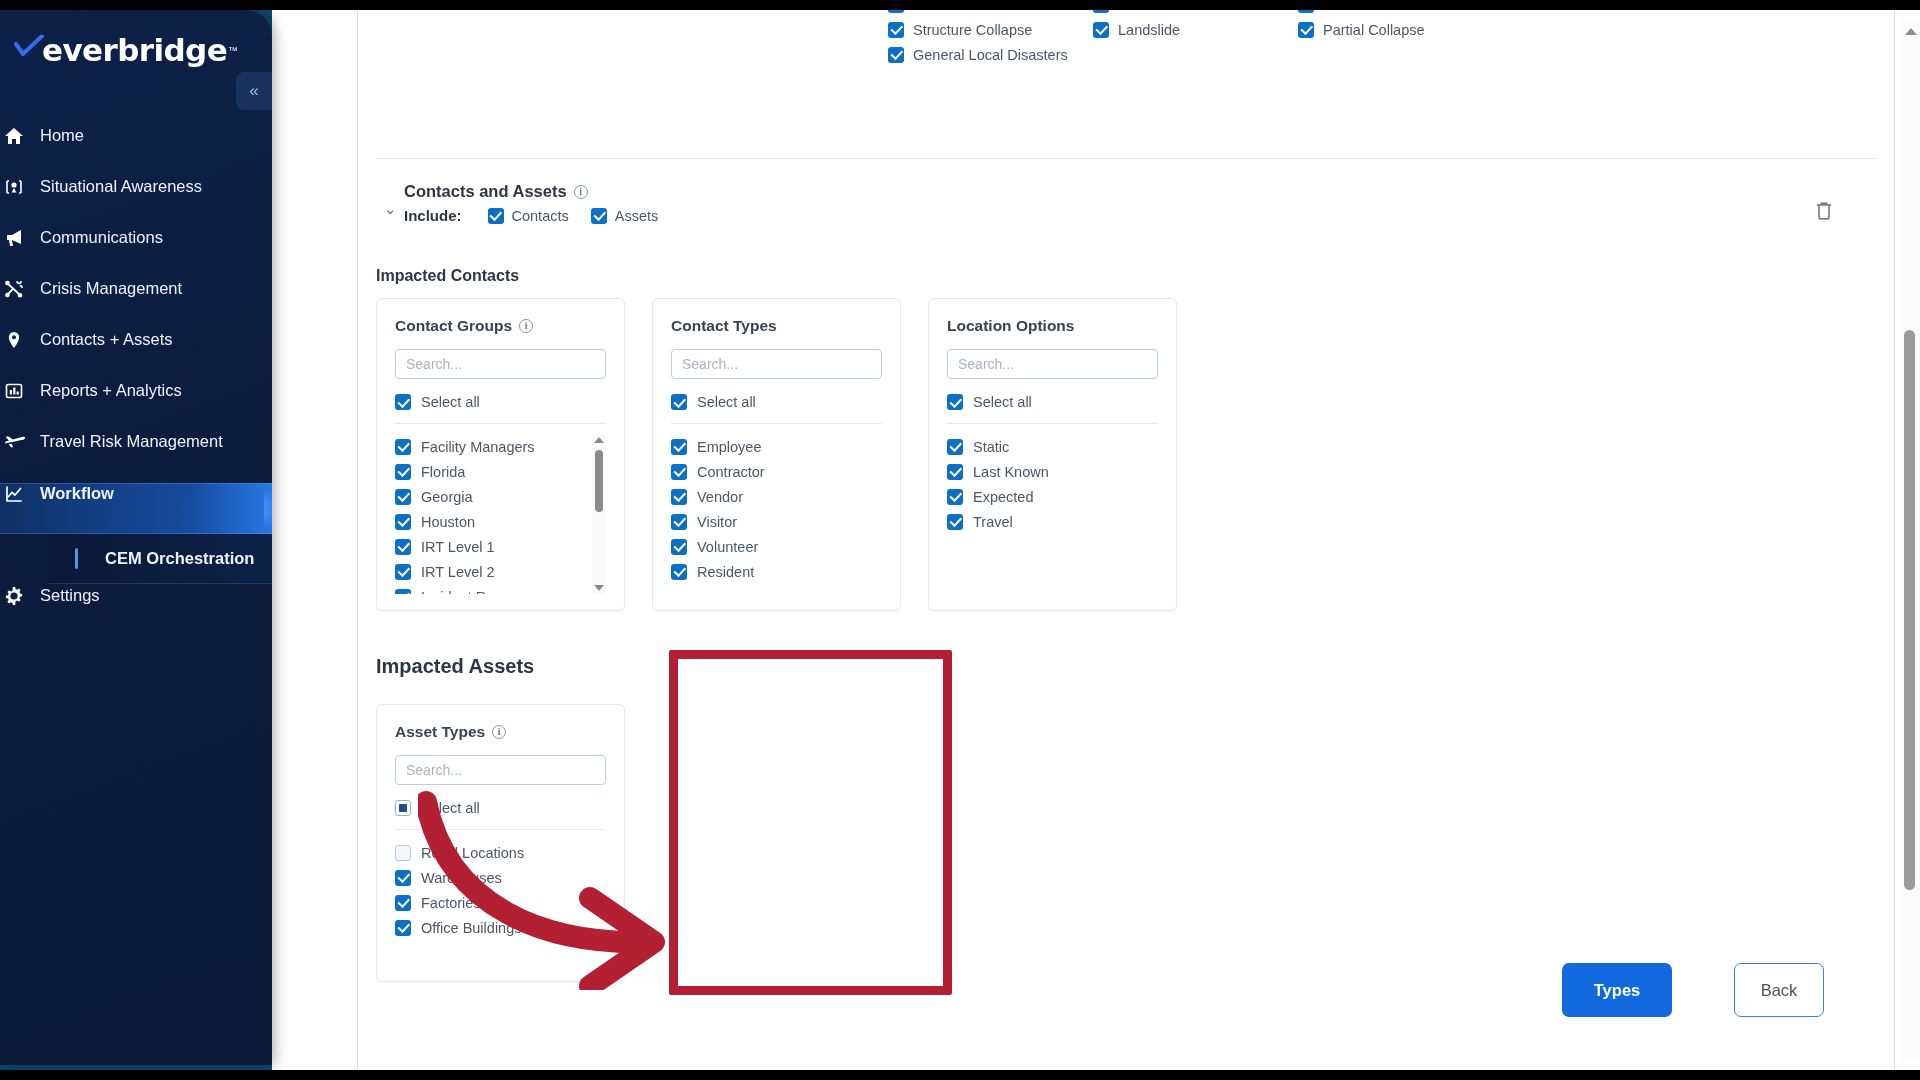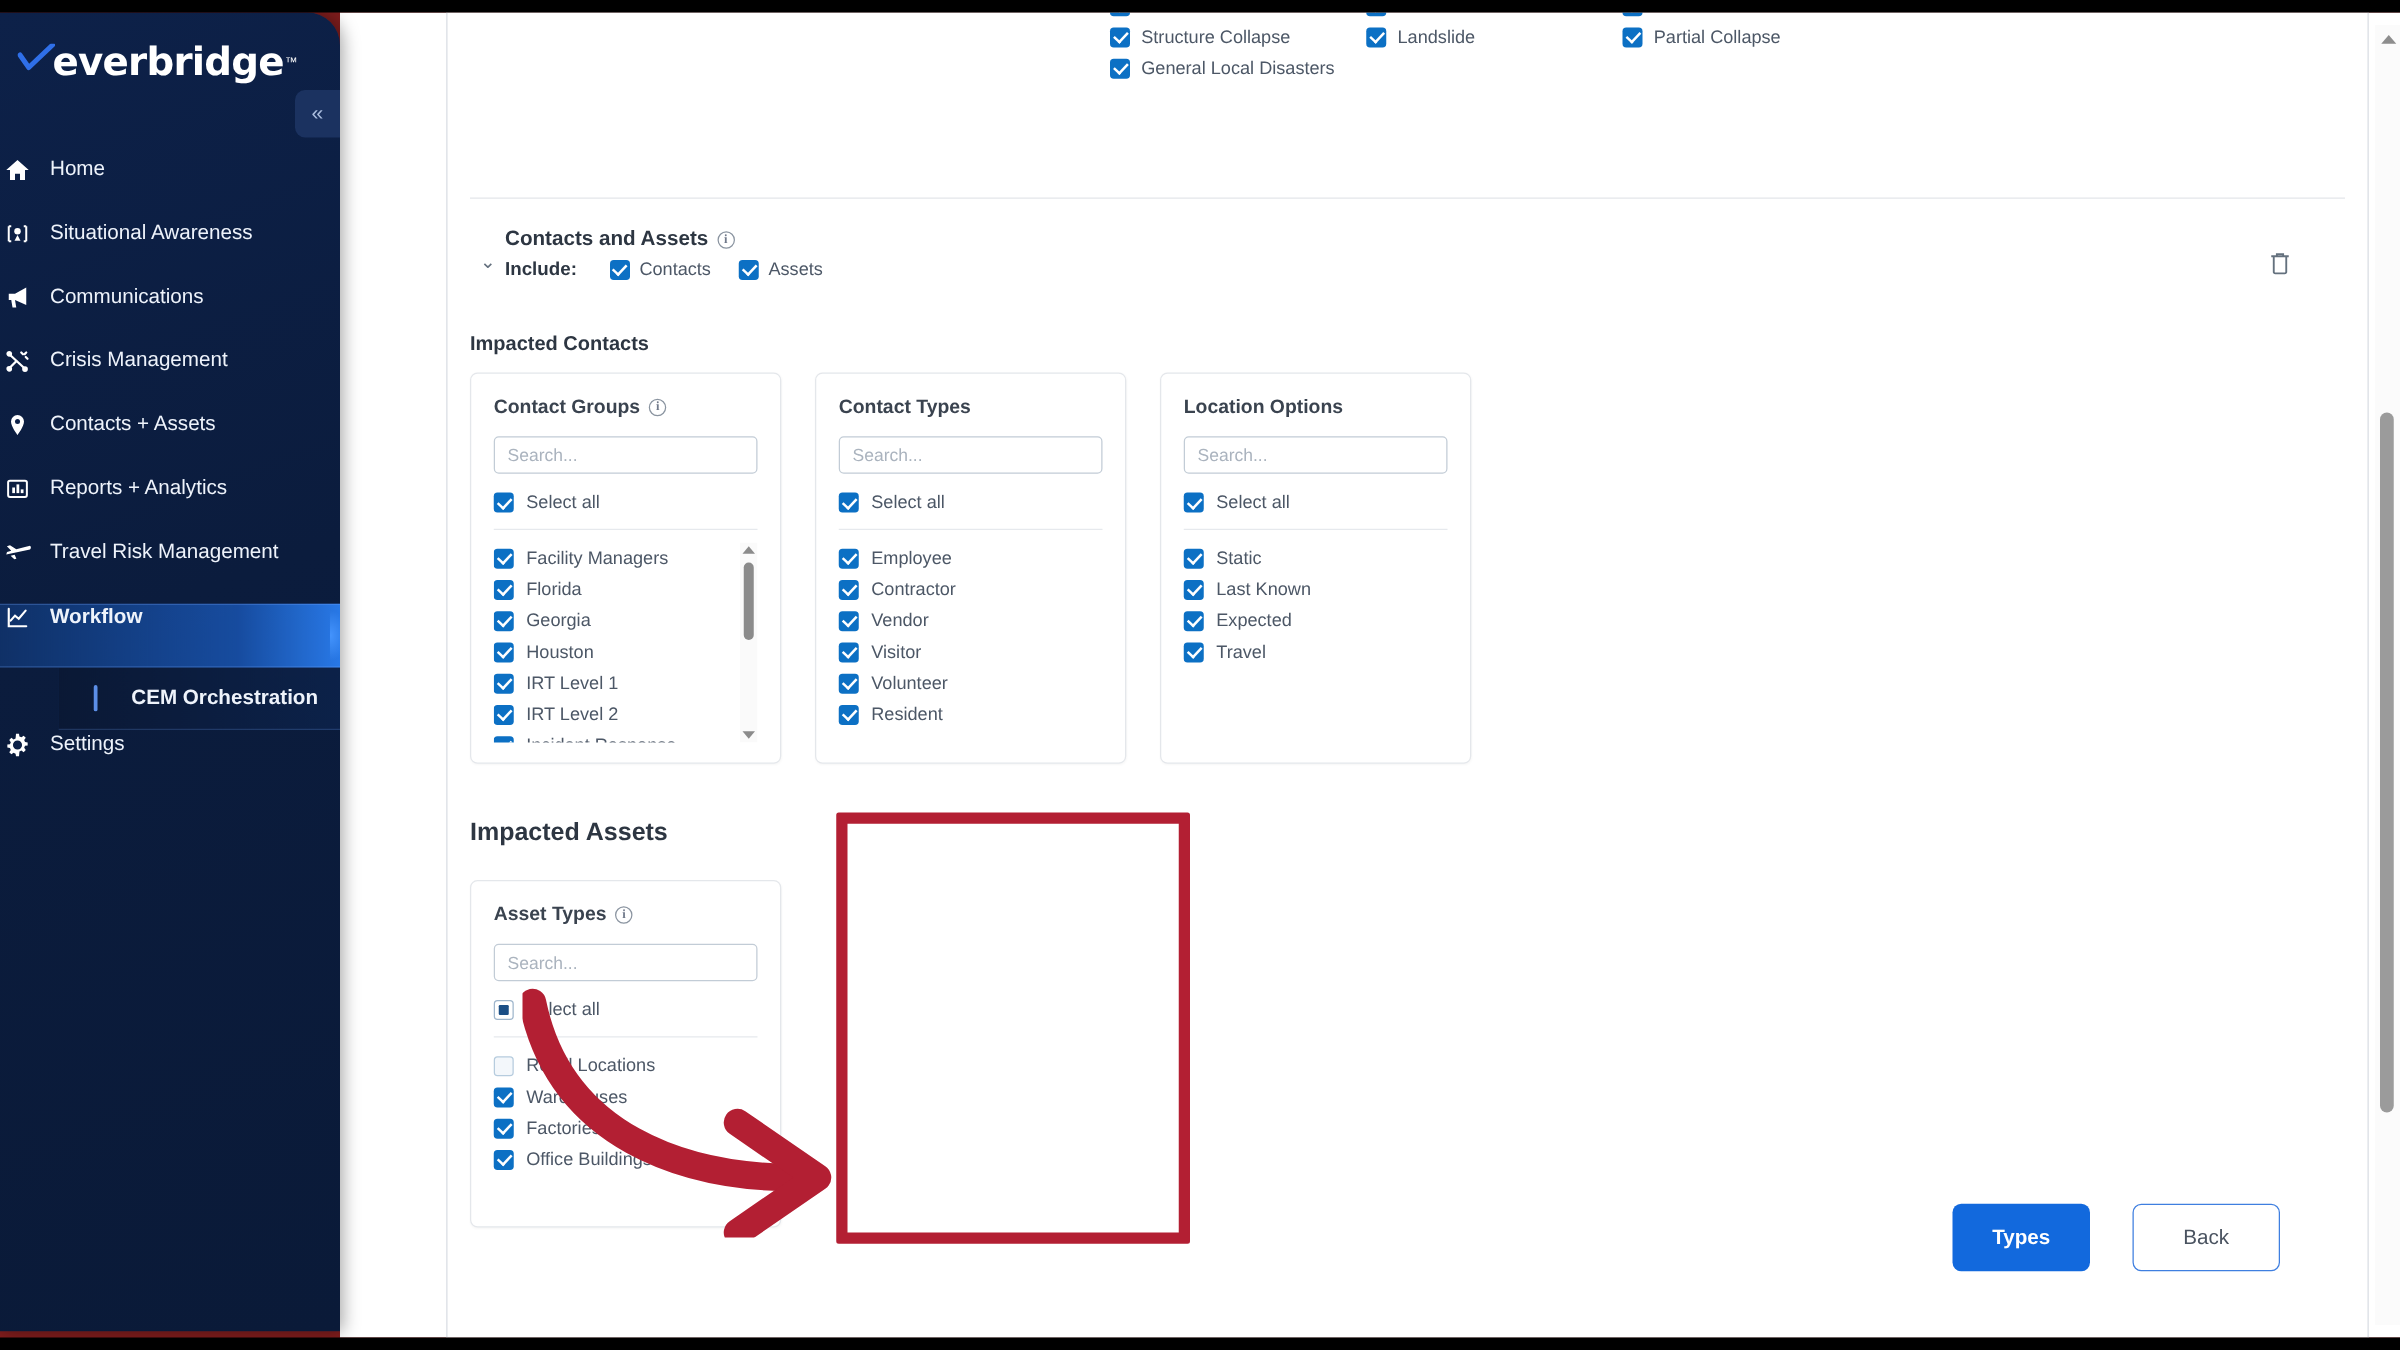--- a/index.html
+++ b/index.html
@@ -2,21 +2,21 @@
 <html><head>
 <meta charset="utf-8">
 <style>
   * { box-sizing: border-box; margin: 0; padding: 0; }
   html, body {
     width: 1920px; height: 1080px;
     overflow: hidden;
     background: #ffffff;
     font-family: "Liberation Sans", sans-serif;
   }
-  #root { position: relative; width: 1920px; height: 1080px; background:#7f1d1d; }
+  #root { position: relative; width: 1920px; height: 1080px; background:#0c4a6e; }
 
   
   #sidebar {
     position: absolute; left: 0; top: 10px;
     width: 272px; height: 1055px;
     background: linear-gradient(160deg, #0d2149 0%, #0b1c3d 45%, #0a1a38 100%);
     border-top-right-radius: 26px;
     box-shadow: 2px 0 14px rgba(0,0,0,0.35);
     overflow: hidden;
     z-index: 20;
@@ -186,21 +186,21 @@
 
   
   #btn-save {
     position:absolute; right:222px; bottom:53px;
     width:110px; height:54px; border-radius:7px;
     background:#1269dd; color:#fff; font-size:16.5px; font-weight:700;
     border:none; cursor:pointer; font-family:"Liberation Sans", sans-serif;
   }
   #btn-back {
     position:absolute; right:70px; bottom:53px;
-    width:118px; height:54px; border-radius:7px;
+    width:90px; height:54px; border-radius:7px;
     background:#fff; color:#4a5360; font-size:16.5px;
     border:1px solid #3f7fe0; cursor:pointer; font-family:"Liberation Sans", sans-serif;
   }
 
   
   #page-scroll {
     position:absolute; right:0; top:10px; width:20px; bottom:10px; background:#fbfbfb;
   }
   #page-scroll .s-arrow-up {
     position:absolute; top:8px; left:5px; width:0;height:0;

